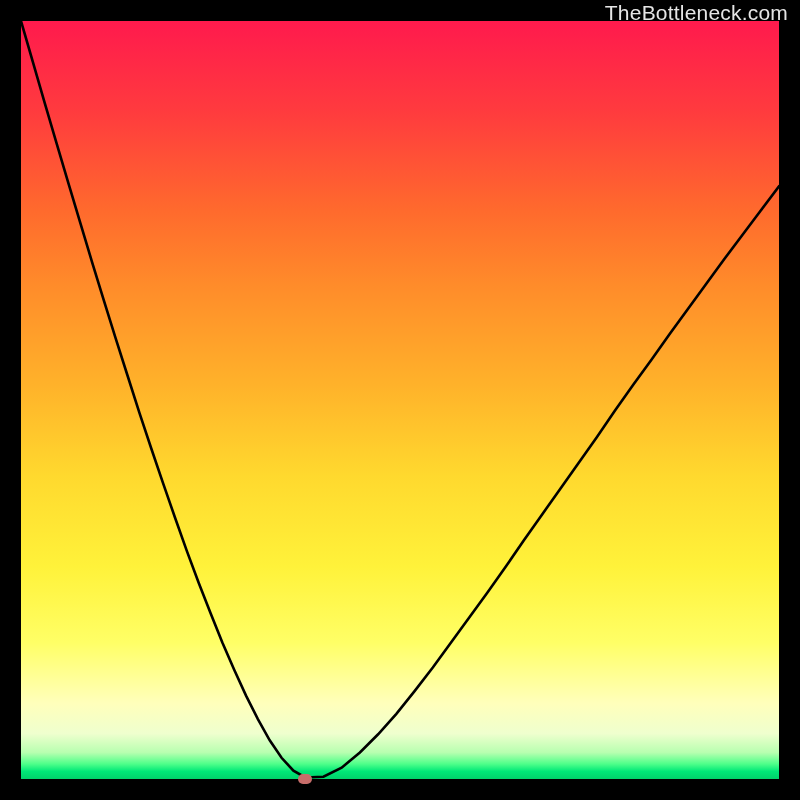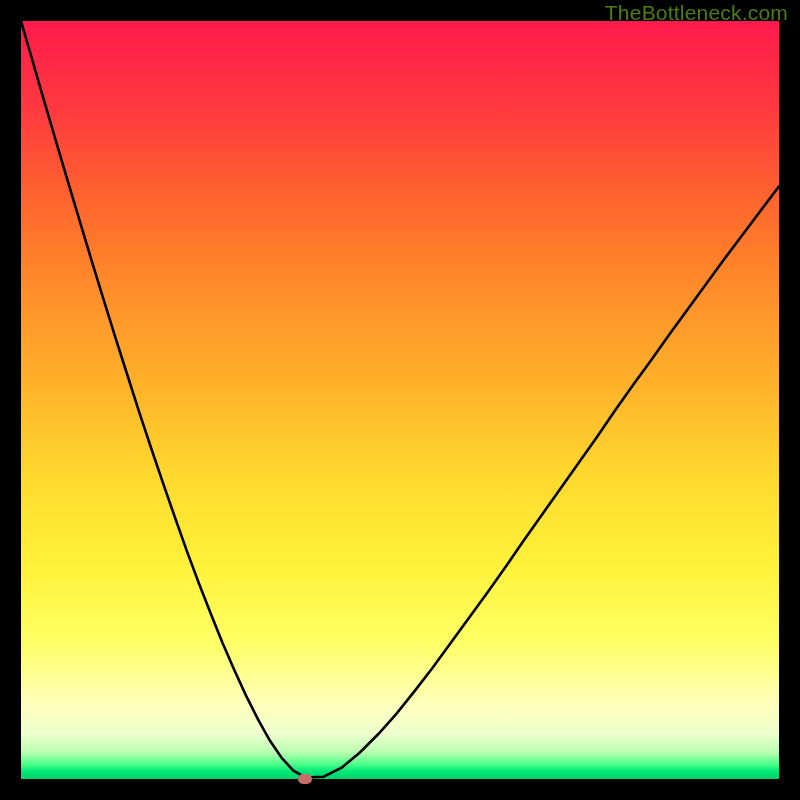--- a/index.html
+++ b/index.html
@@ -52,21 +52,21 @@
     width: 14px;
     height: 10px;
     background: #c76d6a;
     border-radius: 5px;
     transform: translate(-50%, -50%);
   }
   .watermark {
     position: absolute;
     top: 1px;
     right: 12px;
-    color: #4d7c0f;
+    color: #e5e5e5;
     font-size: 21px;
     letter-spacing: 0.2px;
     user-select: none;
   }
 </style>
 </head>
 <body>
 
 <div class="watermark">TheBottleneck.com</div>
 

